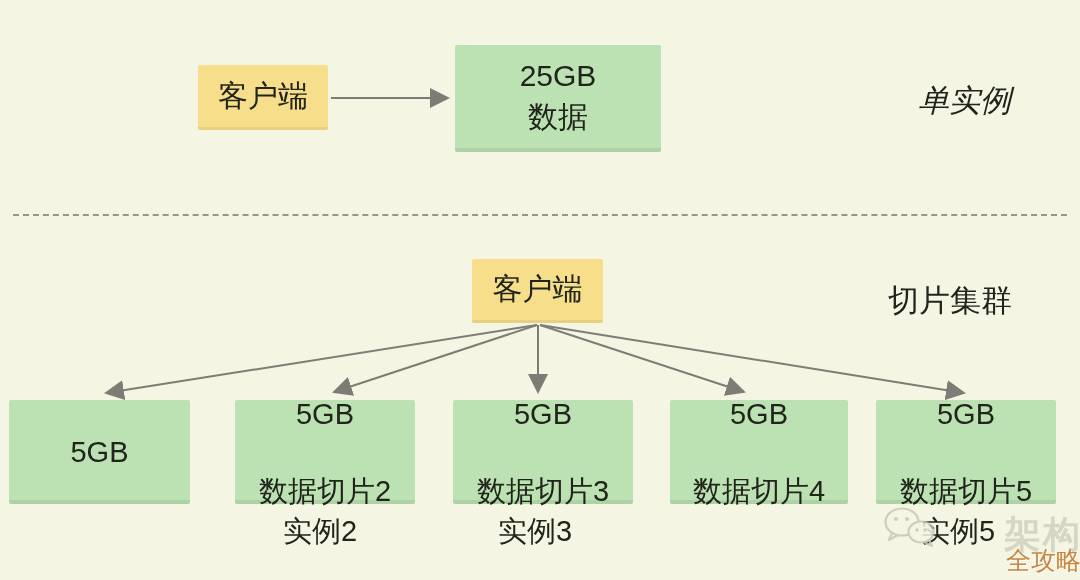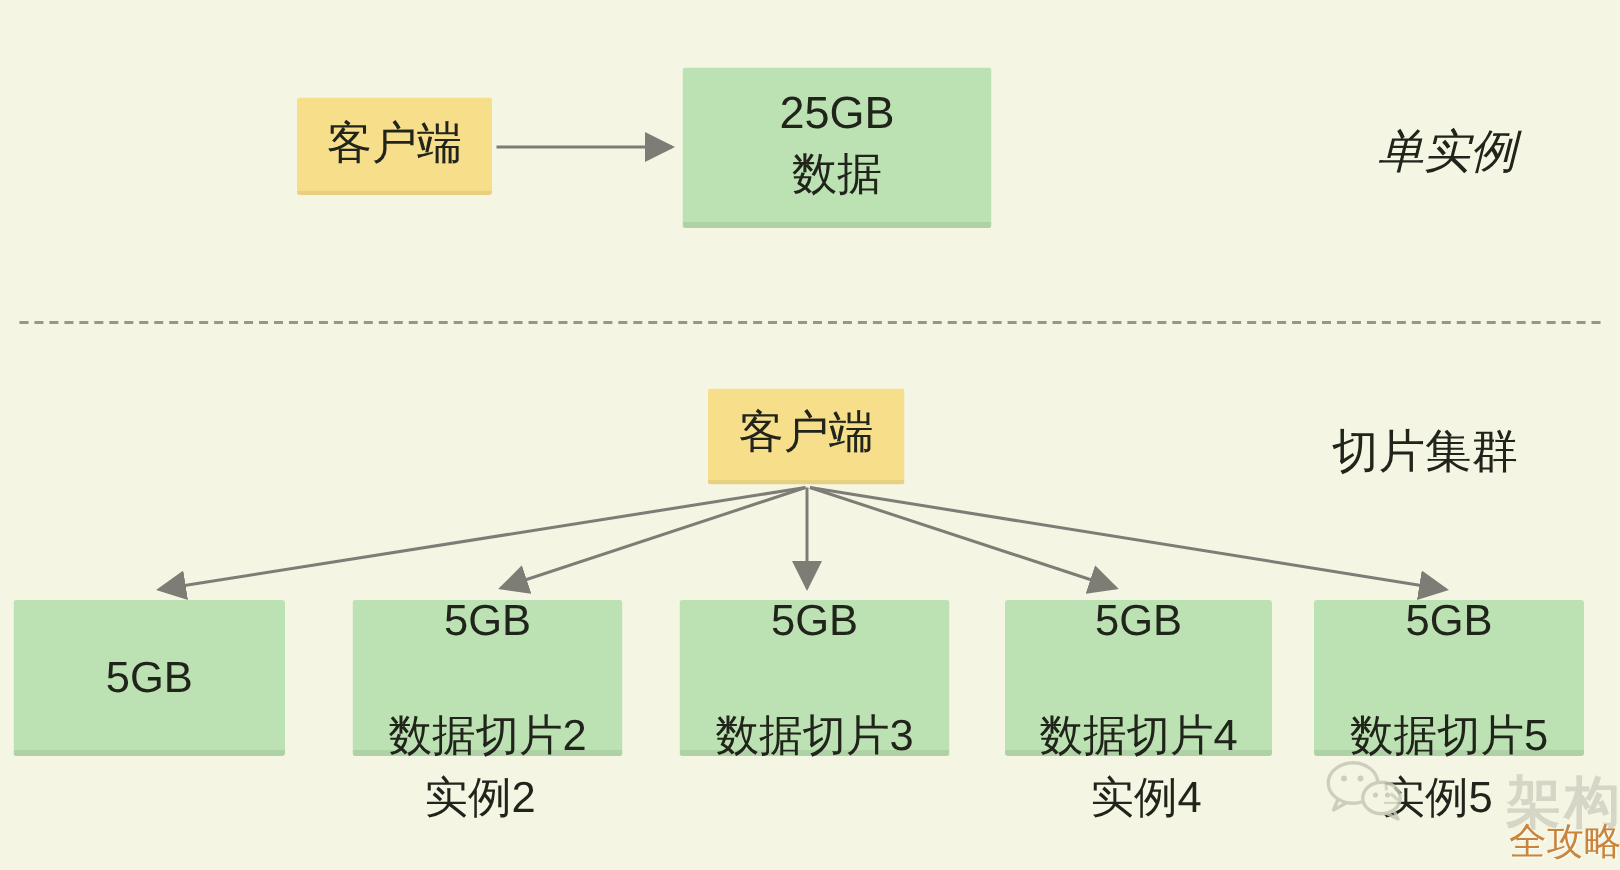--- a/index.html
+++ b/index.html
@@ -163,21 +163,21 @@
   <div class="box databox shard shard-3">
     <span>5GB</span>
     <span>数据切片4</span>
   </div>
   <div class="box databox shard shard-4">
     <span>5GB</span>
     <span>数据切片5</span>
   </div>
 
   <div class="instance-label inst-1">实例2</div>
-  <div class="instance-label inst-3">实例4</div>
+  <div class="instance-label inst-2">实例3</div>
   <div class="instance-label inst-4">实例5</div>
 
   <svg class="watermark-icon" viewBox="0 0 54 42" xmlns="http://www.w3.org/2000/svg">
     <ellipse cx="20" cy="16" rx="16.5" ry="13.5" fill="none" stroke="#c8c8b8" stroke-width="2.2"></ellipse>
     <path d="M10 27 L7 34 L16 29" fill="none" stroke="#c8c8b8" stroke-width="2.2" stroke-linejoin="round"></path>
     <circle cx="14" cy="13" r="2" fill="#c8c8b8"></circle>
     <circle cx="25" cy="13" r="2" fill="#c8c8b8"></circle>
     <ellipse cx="39" cy="26" rx="12.5" ry="10.5" fill="#F5F5E4" stroke="#c8c8b8" stroke-width="2.2"></ellipse>
     <path d="M47 34 L50 40 L42 36" fill="none" stroke="#c8c8b8" stroke-width="2.2" stroke-linejoin="round"></path>
     <circle cx="35" cy="24" r="1.7" fill="#c8c8b8"></circle>

